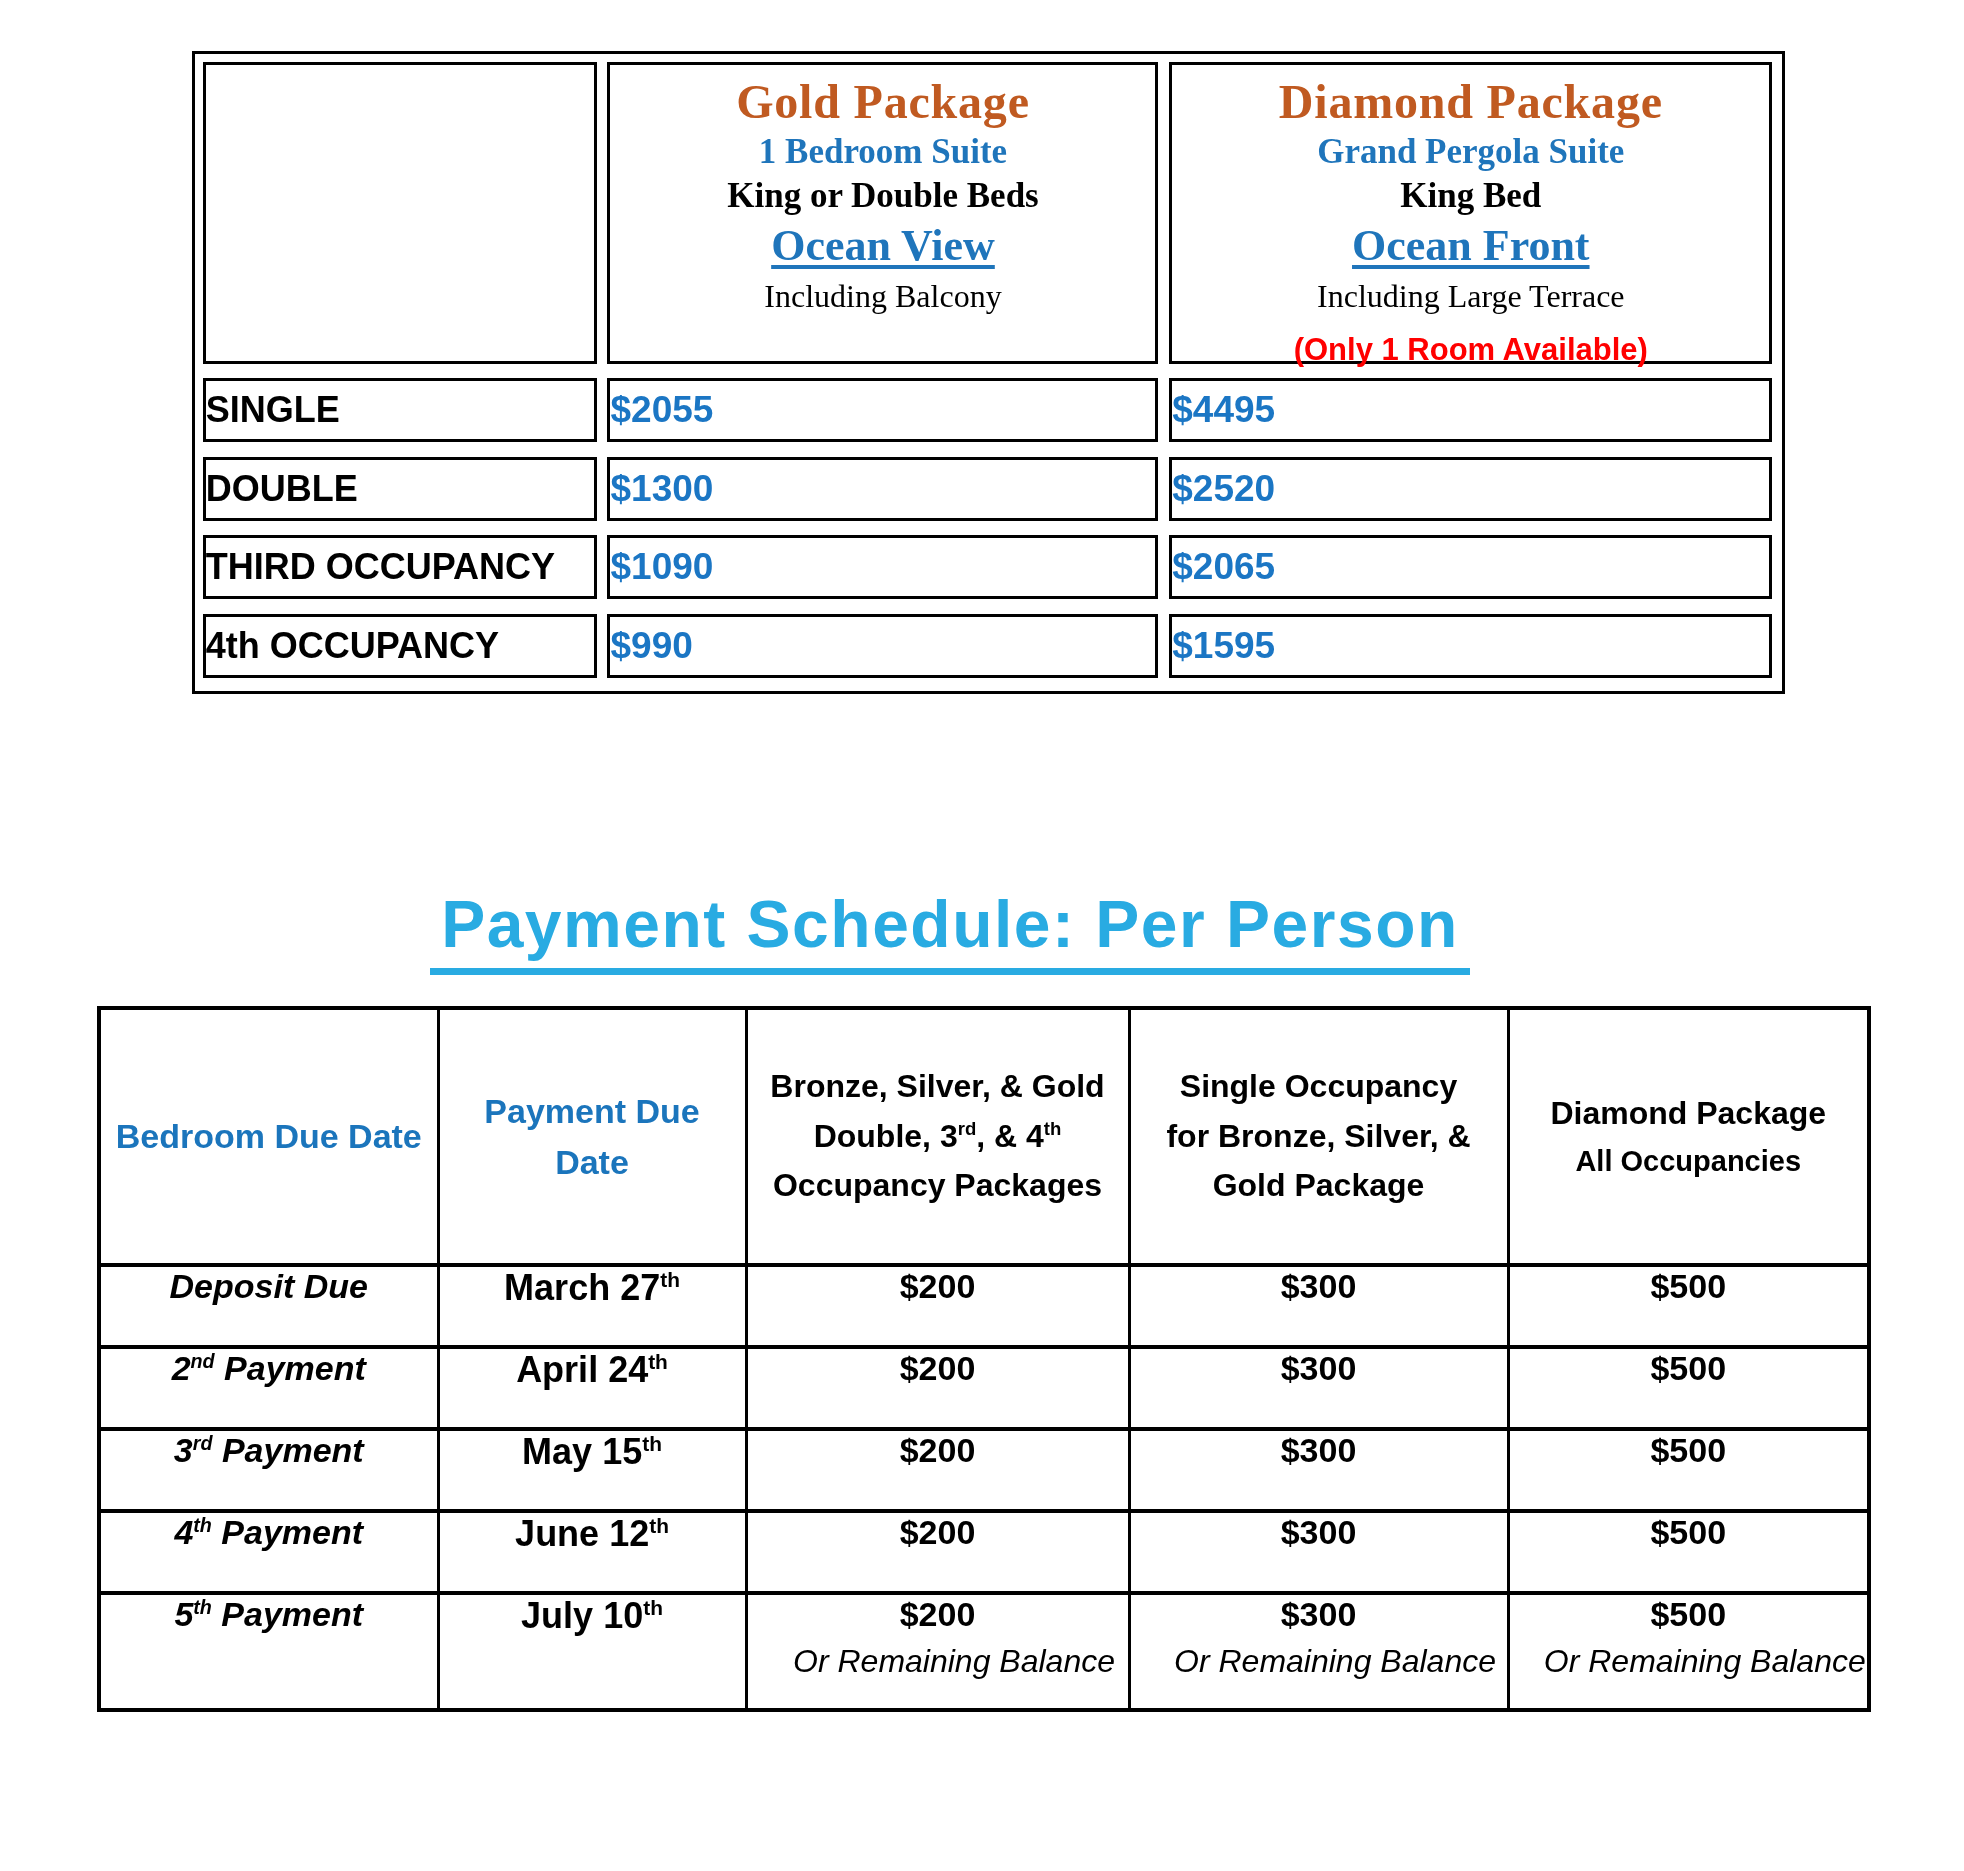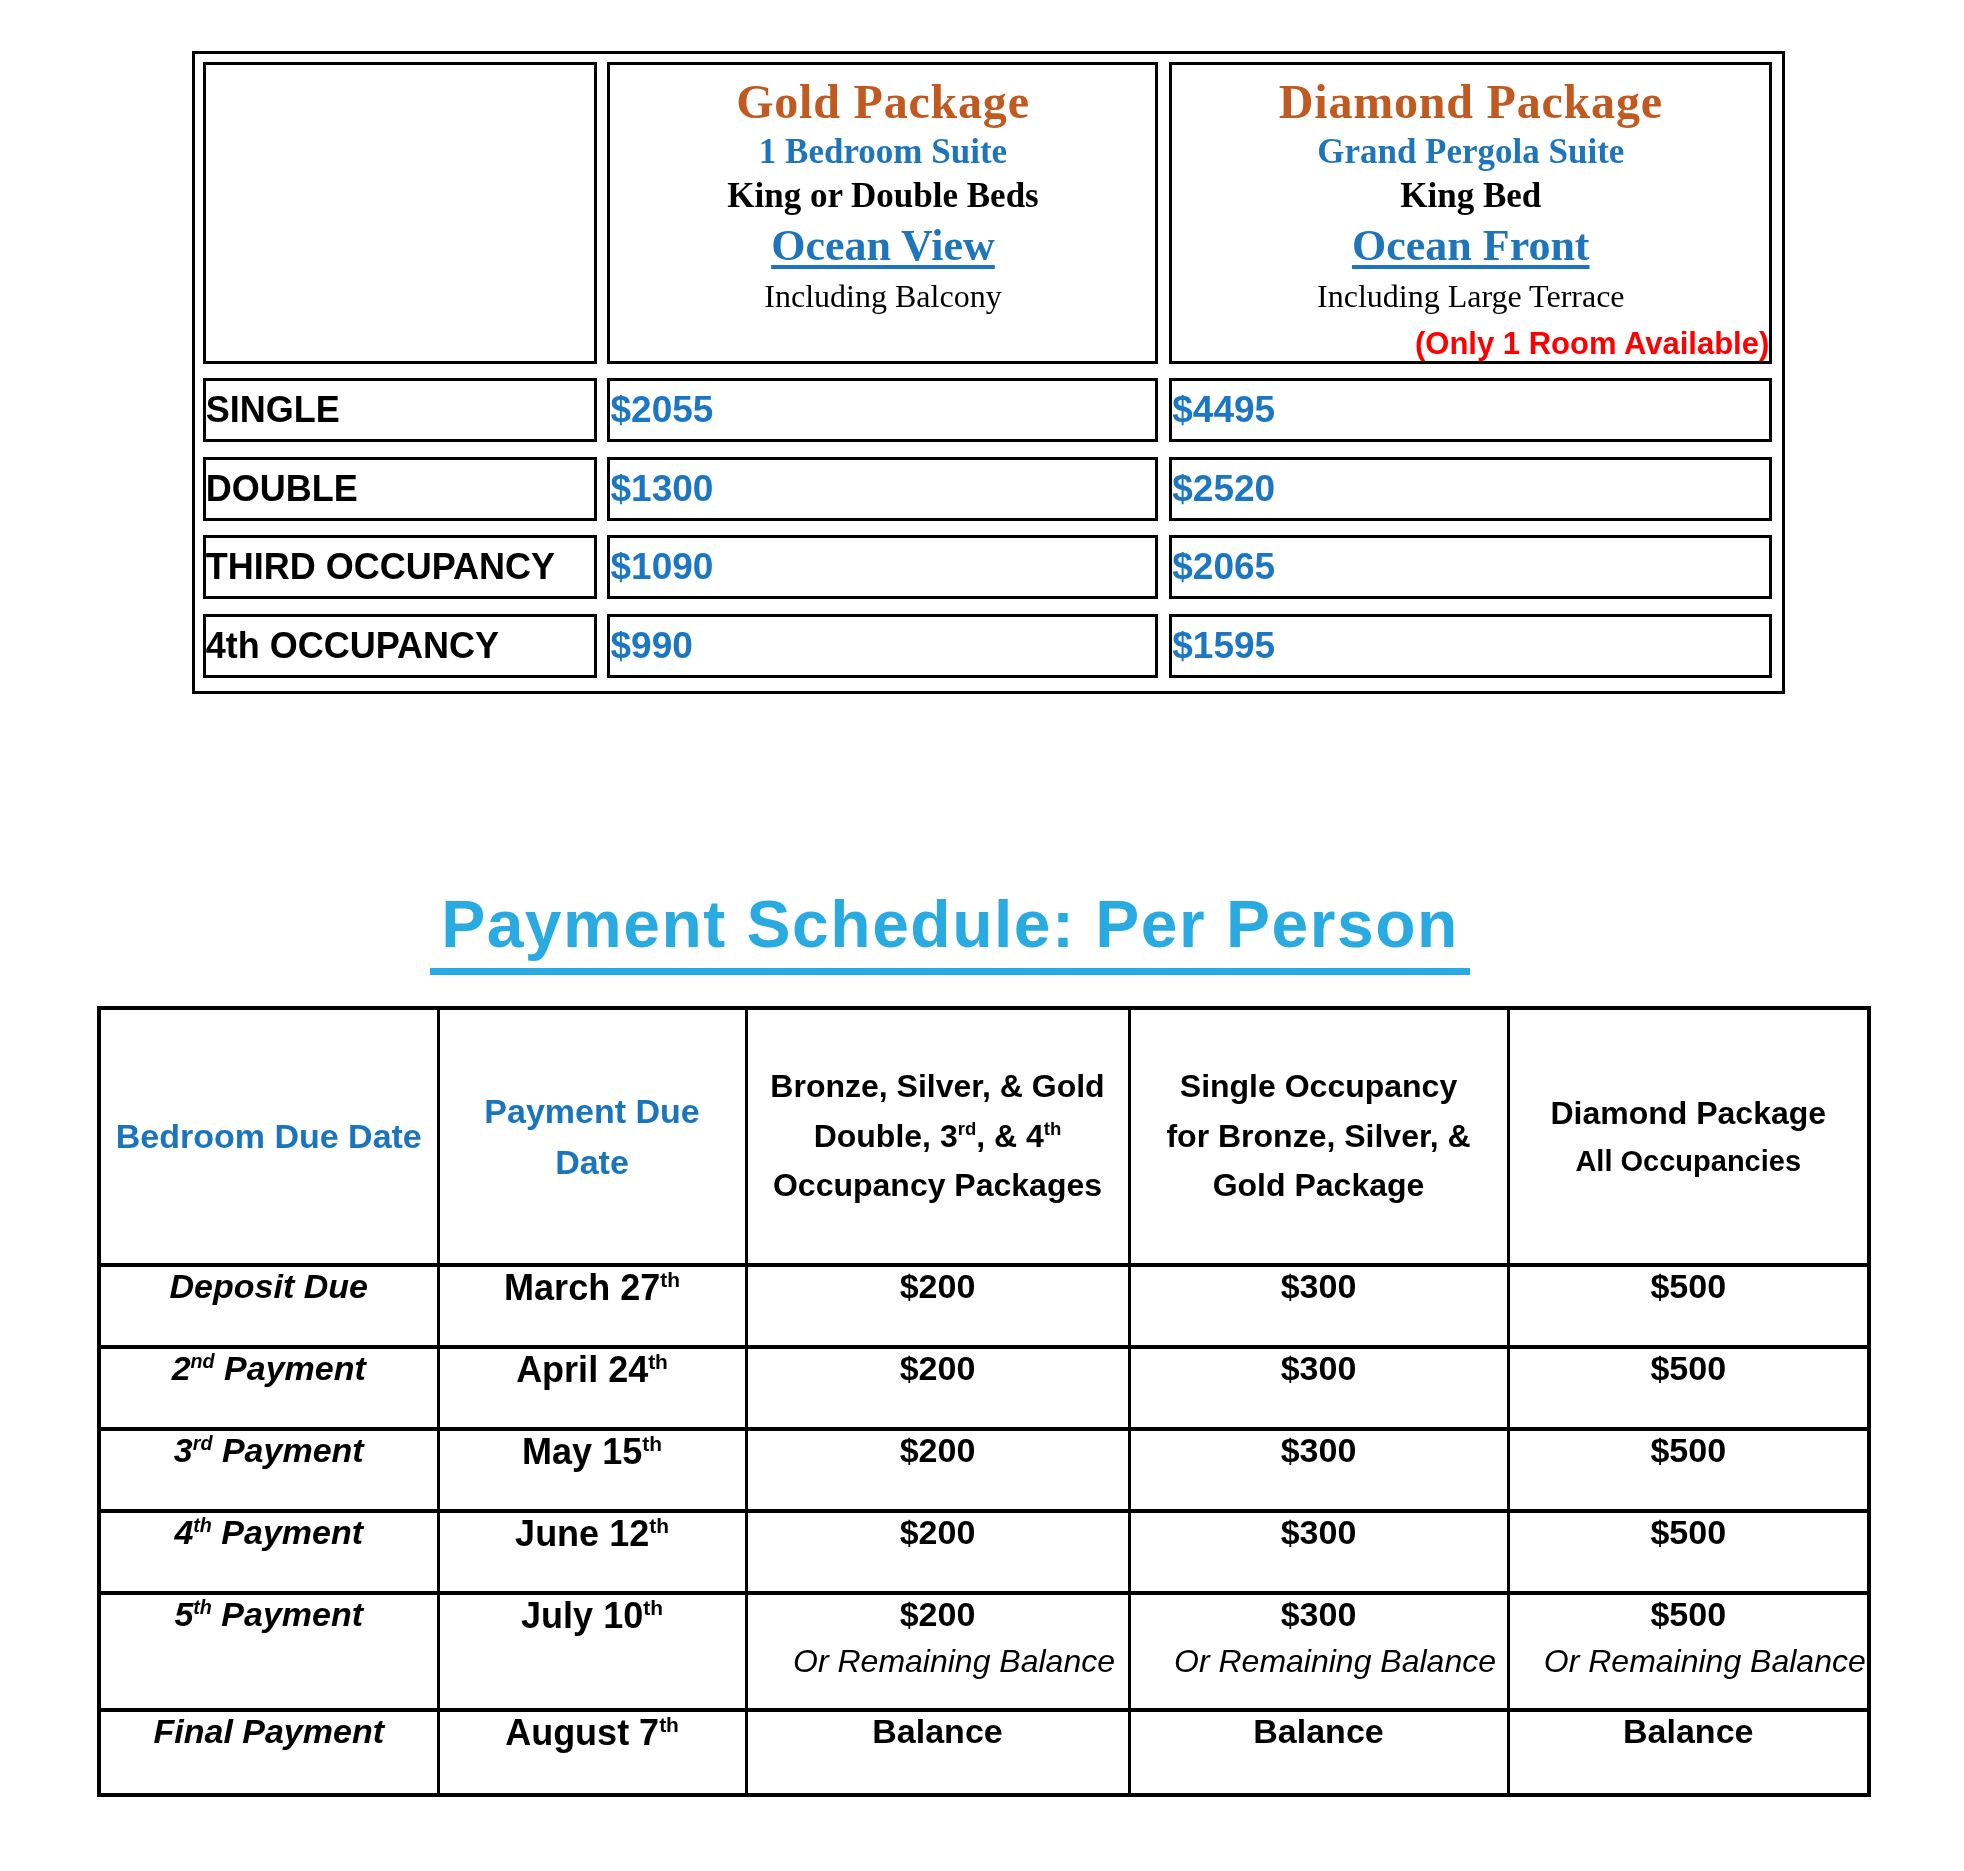--- a/index.html
+++ b/index.html
@@ -26,21 +26,21 @@
   .pkg-title  { font-size:48px; line-height:1.05; font-weight:bold; color:#C05A21; letter-spacing:0.8px; }
   .pkg-suite  { font-size:35px; line-height:1.1; font-weight:bold; color:#1F75BB; margin-top:5.4px; }
   .pkg-beds   { font-size:35px; line-height:1.1; font-weight:bold; color:#000;    margin-top:5.4px; }
   .pkg-view   {
     font-size:44px; line-height:1.1; font-weight:bold; color:#1F75BB; margin-top:7px;
     text-decoration:underline; text-decoration-thickness:3.9px; text-underline-offset:5.4px;
   }
   .pkg-extra  { font-size:32px; line-height:1.1; font-weight:normal; color:#000; margin-top:8.5px; }
   .pkg-note   {
     font-family:"Liberation Sans", sans-serif;
-    font-size:31px; line-height:1.1; font-weight:bold; color:#FF0000; margin-top:13px;text-align:right;
+    font-size:31px; line-height:1.1; font-weight:bold; color:#FF0000; margin-top:19px;
   }
   .cell-center { display:flex; align-items:center; justify-content:flex-start; }
   .row-label { font-weight:bold; font-size:36px; color:#000; }
   .price-cell { font-weight:bold; font-size:37px; color:#1B76C4; }
 
   
   .sched-heading { position:absolute; left:0; top:886px; width:100%; text-align:center; }
   .sched-heading-text {
     display:inline-block; font-size:66px; font-weight:bold; color:#29ABE2;
     letter-spacing:1.5px; padding:0 10.8px 6.2px 10.8px; border-bottom:7px solid #29ABE2;
@@ -255,33 +255,17 @@
       <td class="amt">
             <div>$300</div>
             <div class="amt-sub">Or Remaining Balance</div>
           </td>
       <td class="amt">
             <div>$500</div>
             <div class="amt-sub">Or Remaining Balance</div>
           </td>
     </tr>
 
-    <tr class="data-row-last">
-      <td class="lab"><span>Final Payment</span><span class="sup"></span><span></span></td>
-      <td class="date"><span>August 7</span><span class="sup">th</span></td>
-      <td class="amt">
-            <div>Balance</div>
-            <div class="amt-sub"></div>
-          </td>
-      <td class="amt">
-            <div>Balance</div>
-            <div class="amt-sub"></div>
-          </td>
-      <td class="amt">
-            <div>Balance</div>
-            <div class="amt-sub"></div>
-          </td>
-    </tr>
   </tbody>
     </table>
 
 </div>
 
 
 </body></html>

